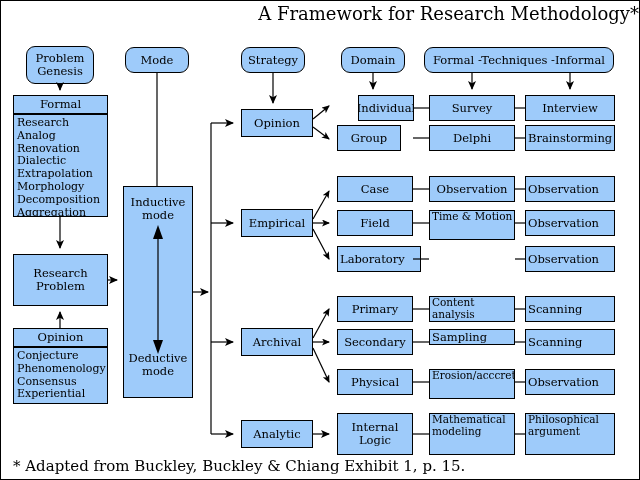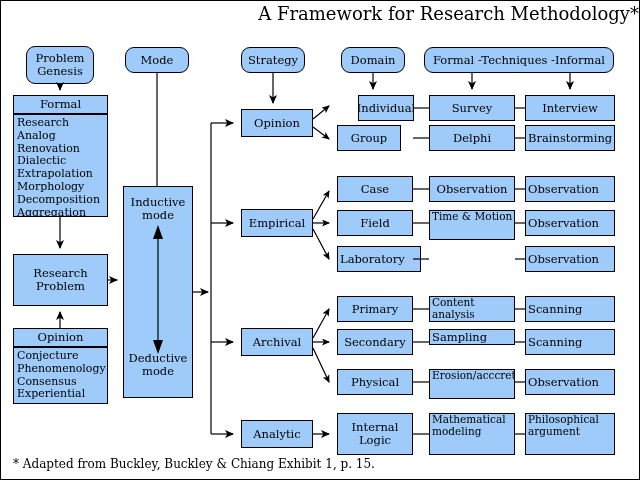--- a/index.html
+++ b/index.html
@@ -19,21 +19,21 @@
     position:absolute;
     left:0;top:2px;width:638px;
     text-align:right;
     font-size:18px;
     font-family:"DejaVu Serif", serif;
     color:#000;
     white-space:nowrap;
   }
   .note{
     position:absolute;
-    font-size:12px;
+    font-size:15px;
     font-family:"DejaVu Serif", serif;
     color:#000;
     white-space:nowrap;
   }
   .box{
     position:absolute;
     box-sizing:border-box;
     background:#9ECBFA;
     border:1px solid #000000;
     color:#000000;

